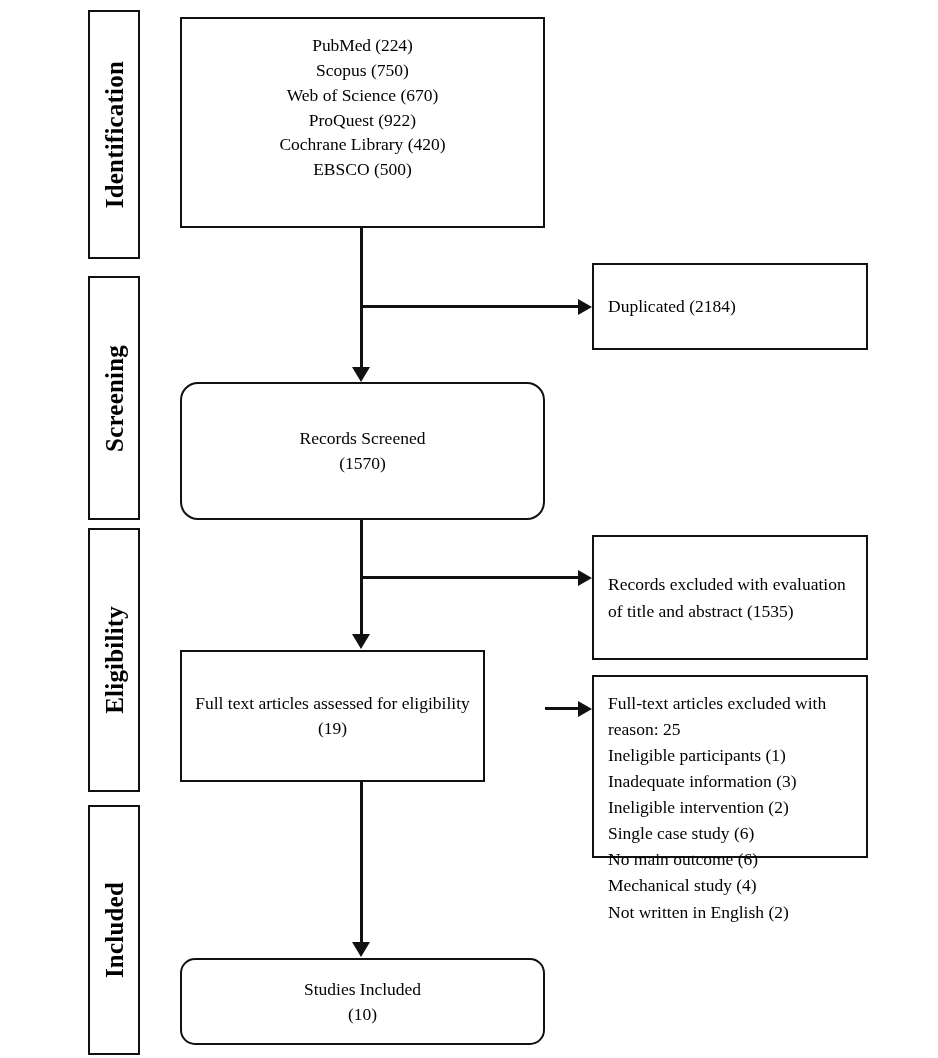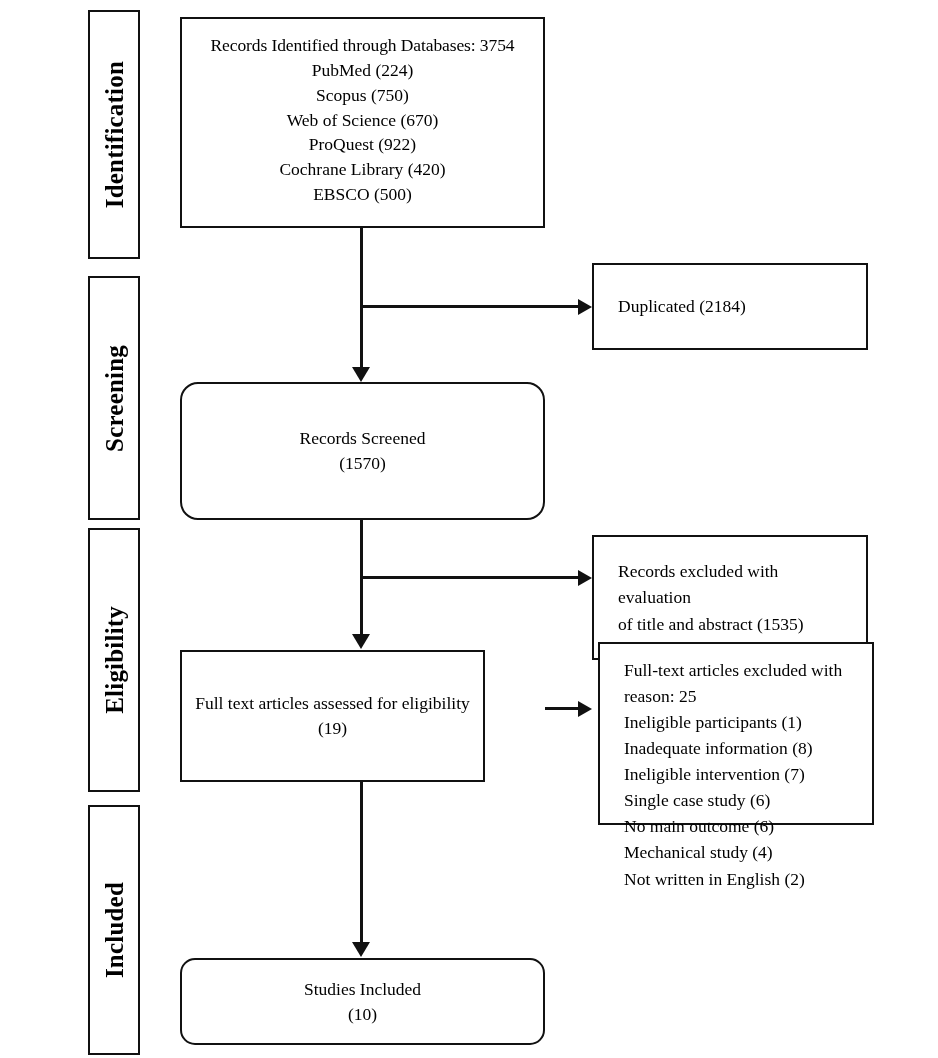--- a/index.html
+++ b/index.html
@@ -62,21 +62,21 @@
   .center-box .line { display: block; }
 
   #box-identified { padding-top: 14px; justify-content: flex-start; }
   #box-identified .line:first-child { letter-spacing: -0.1px; }
 
   
   .side-box {
     text-align: left;
     font-size: 17.5px;
     line-height: 1.5;
-    padding: 6px 24px;
+    padding: 6px 14px;
   }
   .side-box .line { display: block; }
 
   #box-fulltext-excluded {
     justify-content: flex-start;
     padding-top: 13px;
     line-height: 1.49;
   }
 
   
@@ -140,21 +140,20 @@
   <div class="hline" style="left:360px; top:576px; width:218px;"></div>
   <div class="arrow-right" style="left:578px; top:570px;"></div>
 
   <div class="hline" style="left:545px; top:707px; width:33px;"></div>
   <div class="arrow-right" style="left:578px; top:701px;"></div>
 
   <div class="vline" style="left:360px; top:782px; height:162px;"></div>
   <div class="arrow-down" style="left:352px; top:942px;"></div>
 
   <div class="box center-box" id="box-identified" style="left:180px; top:17px; width:365px; height:211px;">
-    <span class="line">Records Identified through Databases: 3754</span>
     <span class="line">PubMed (224)</span>
     <span class="line">Scopus (750)</span>
     <span class="line">Web of Science (670)</span>
     <span class="line">ProQuest (922)</span>
     <span class="line">Cochrane Library (420)</span>
     <span class="line">EBSCO (500)</span>
   </div>
 
   <div class="box center-box" id="box-screened" style="left:180px; top:382px; width:365px; height:138px;border-radius:18px;">
     <span class="line">Records Screened</span>
@@ -173,25 +172,25 @@
 
   <div class="box side-box" id="box-duplicated" style="left:592px; top:263px; width:276px; height:87px;">
     <span class="line">Duplicated (2184)</span>
   </div>
 
   <div class="box side-box" id="box-records-excluded" style="left:592px; top:535px; width:276px; height:125px;">
     <span class="line">Records excluded with  evaluation</span>
     <span class="line">of title  and abstract (1535)</span>
   </div>
 
-  <div class="box side-box" id="box-fulltext-excluded" style="left:592px; top:642px; width:276px; height:183px;margin-left:6px;">
+  <div class="box side-box" id="box-fulltext-excluded" style="left:592px; top:675px; width:276px; height:183px;">
     <span class="line">Full-text  articles  excluded with</span>
     <span class="line">reason: 25</span>
     <span class="line">Ineligible  participants (1)</span>
-    <span class="line">Inadequate information  (8)</span>
-    <span class="line">Ineligible  intervention  (7)</span>
+    <span class="line">Inadequate information  (3)</span>
+    <span class="line">Ineligible  intervention  (2)</span>
     <span class="line">Single  case study (6)</span>
     <span class="line">No main  outcome (6)</span>
     <span class="line">Mechanical  study (4)</span>
     <span class="line">Not written  in English  (2)</span>
   </div>
 
 </div>
 
 </body></html>

